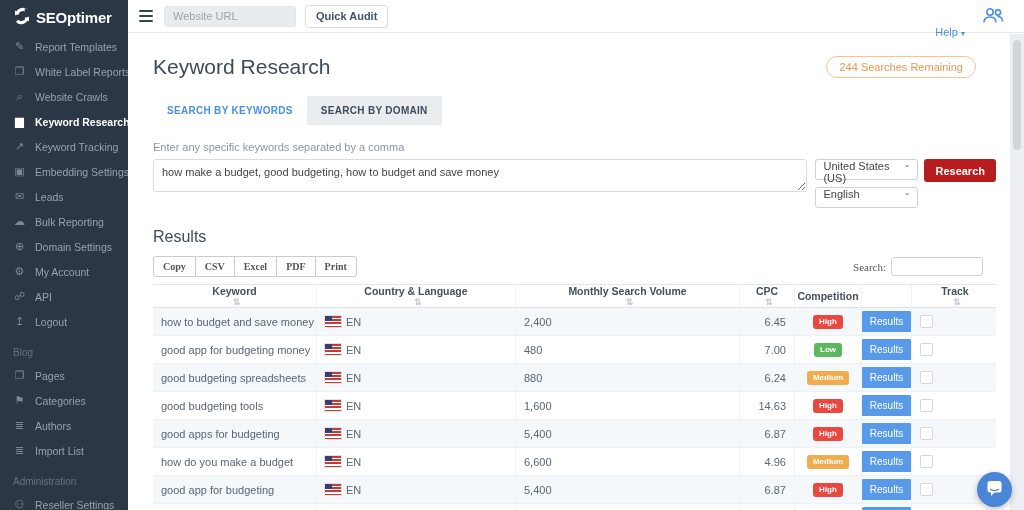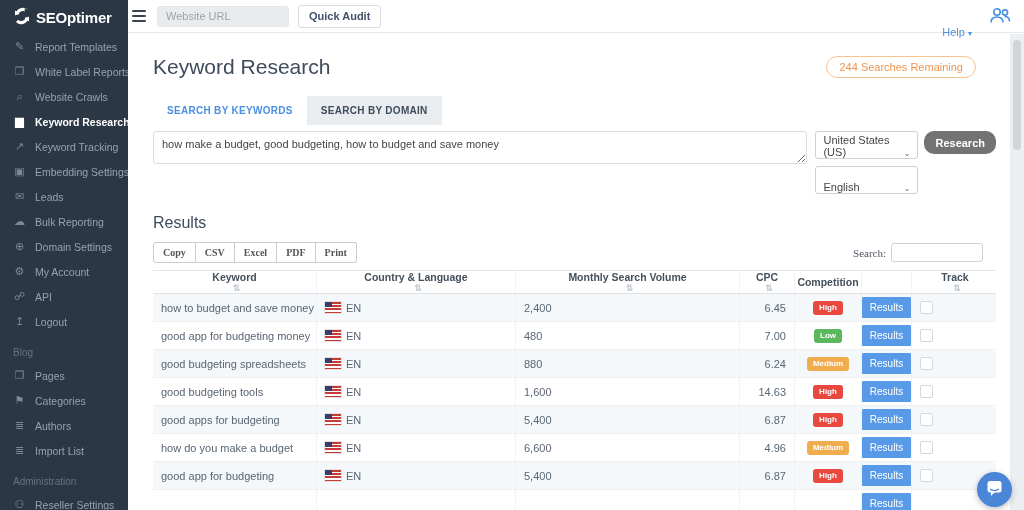--- a/index.html
+++ b/index.html
@@ -11,21 +11,21 @@
   .logo { display:flex; align-items:center; gap:5px; padding:7px 0 7px 13px; color:#fff; }
   .logo-text { font-size:15px; font-weight:bold; letter-spacing:-0.2px; }
   .nav-item { display:flex; align-items:center; gap:9px; padding:6px 13px; height:25px; font-size:10.5px; color:#97a2ae; cursor:pointer; white-space:nowrap; }
   .nav-item .nav-icon { width:13px; font-size:11px; color:#7d8997; text-align:center; flex-shrink:0; }
   .nav-item.active { color:#fff; font-weight:bold; }
   .nav-item.active .nav-icon { color:#fff; }
   .section-header { padding:13px 13px 5px; font-size:10px; color:#66727f; }
 
   
   .shell { flex:1; position:relative; height:510px; background:#fff; }
-  .topbar { height:33px; border-bottom:1px solid #e6e9ec; display:flex; align-items:center; gap:9px; padding:0 2px; background:#fff; }
+  .topbar { height:33px; border-bottom:1px solid #e6e9ec; display:flex; align-items:center; gap:9px; padding:0 9px; background:#fff; }
   .hamburger { width:18px; display:flex; flex-direction:column; gap:3px; cursor:pointer; padding:2px; }
   .hamburger span { height:2px; background:#3a4552; border-radius:1px; }
   .url-input { width:132px; height:21px; background:#e9ecef; border:1px solid #e4e7ea; border-radius:3px; font-size:11px; padding:0 8px; color:#556; font-family:inherit; }
   .url-input::placeholder { color:#9aa4ae; }
   .quick-audit { height:23px; padding:0 10px; background:#fff; border:1px solid #d9dde1; border-radius:3px; font-size:11px; color:#42506b; font-weight:bold; cursor:pointer; font-family:inherit; }
   .topbar-right { margin-left:auto; display:flex; align-items:center; gap:16px; padding-right:10px; }
   .help { color:#4a90e2; font-size:11px; font-weight:normal; cursor:pointer;margin-top:31px; }
   .help .caret { font-size:8px; }
 
   
@@ -37,23 +37,23 @@
   .tabs { display:flex; margin-top:17px; }
   .tab { padding:9px 14px; font-size:10px; font-weight:bold; letter-spacing:0.3px; cursor:pointer; }
   .tab.active { color:#4a90e2; }
   .tab.inactive { background:#e9edf0; color:#3e4b5b; }
 
   .field-label { margin-top:16px; font-size:11px; color:#8a96a3; }
   .search-row { display:flex; margin-top:6px; }
   .kw-textarea { width:682px; height:33px; border:1px solid #d8dde2; border-radius:3px; font-size:11px; color:#444; padding:6px 8px; resize:both; font-family:inherit; }
   .right-col { margin-left:8px; display:flex; align-items:flex-start; gap:6px; }
   .selects { display:flex; flex-direction:column; gap:7px; }
-  .select { width:103px; height:28px; border:1px solid #ccd2d8; border-radius:3px; font-size:11px; color:#444; display:flex; align-items:flex-end; justify-content:space-between; padding:0 7px; background:#fff; cursor:pointer; }
+  .select { width:103px; height:21px; border:1px solid #ccd2d8; border-radius:3px; font-size:11px; color:#444; display:flex; align-items:flex-start; justify-content:space-between; padding:0 7px; background:#fff; cursor:pointer; }
   .select .caret { font-size:8px; color:#666; }
-  .research-btn { background:#737373; color:#fff; border:none; border-radius:10px; font-size:11px; padding:0 11px; height:23px; font-weight:bold; cursor:pointer; font-family:inherit; }
+  .research-btn { background:#b91c1c; color:#fff; border:none; border-radius:3px; font-size:11px; padding:0 11px; height:23px; font-weight:bold; cursor:pointer; font-family:inherit; }
 
   .results-head { font-size:16px; color:#3e4b5b; margin-top:20px; font-weight:500; }
   .table-controls { display:flex; justify-content:space-between; align-items:center; margin-top:10px;font-family:Liberation Serif, serif; }
   .export-group { display:flex; }
   .export-btn { border:1px solid #ccc; border-left-width:0; background:#fff; padding:4px 9px; font-size:10px; color:#555; font-weight:bold; cursor:pointer; font-family:inherit; }
   .export-btn:first-child { border-left-width:1px; border-radius:3px 0 0 3px; }
   .export-btn:last-child { border-radius:0 3px 3px 0; }
   .search-box { display:flex; align-items:center; gap:5px; font-size:11px; color:#556; margin-right:13px; }
   .dt-search-input { width:92px; height:19px; border:1px solid #ccd2d8; border-radius:3px; font-family:inherit; padding:0 5px; font-size:11px; }
 
@@ -200,20 +200,21 @@
     <div class="page-head">
       <h1 class="page-title">Keyword Research</h1>
       <span class="searches-badge">244 Searches Remaining</span>
     </div>
 
     <div class="tabs">
         <div class="tab active">SEARCH BY KEYWORDS</div>
         <div class="tab inactive">SEARCH BY DOMAIN</div>
       </div>
 
+    <div class="field-label">Enter any specific keywords separated by a comma</div>
 
     <div class="search-row">
       <textarea class="kw-textarea" style="">how make a budget, good budgeting, how to budget and save money</textarea>
       <div class="right-col">
         <div class="selects">
           <div class="select">
             <span>United States (US)</span>
               <span class="caret">⌄</span>
           </div>
           <div class="select">

